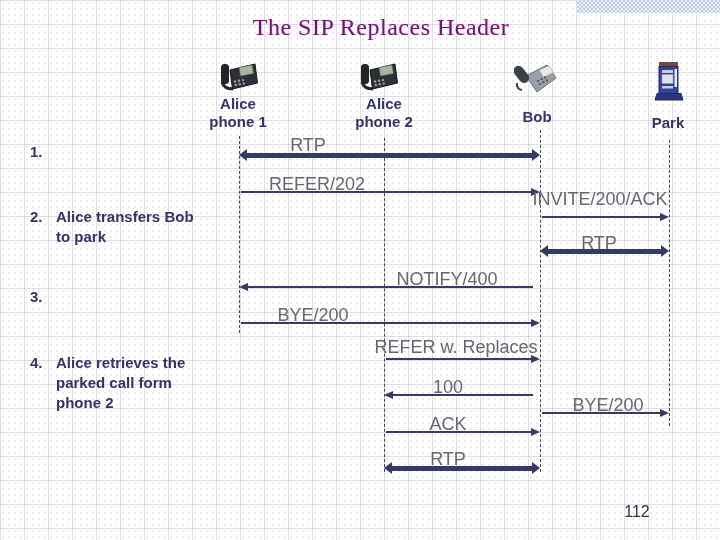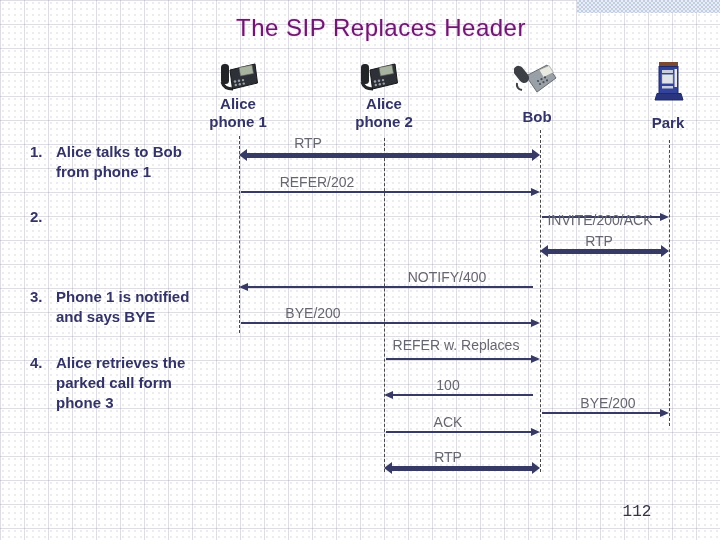--- a/index.html
+++ b/index.html
@@ -29,25 +29,25 @@
   .s1{top:142px}.s2{top:207px}.s3{top:287px}.s4{top:353px}
   .entity-label{
     position:absolute;width:130px;text-align:center;transform:translateX(-50%);
     font-size:15px;line-height:18px;font-weight:700;white-space:pre-line;
   }
   .entity-icon{position:absolute;}
   .lifeline{position:absolute;width:0;border-left:1px dashed #474747;}
   .msg-line{position:absolute;}
   .msg-head{position:absolute;width:0;height:0;}
   .msg-label{
-    position:absolute;transform:translateX(-50%);font-size:14px;white-space:nowrap;
+    position:absolute;transform:translateX(-50%);font-size:18px;white-space:nowrap;
   }
   .ref{position:absolute;left:75px;top:461px;font-size:15px;font-weight:700;}
   .page{position:absolute;left:617px;top:503px;width:40px;text-align:center;
-    font-family:Liberation Mono, monospace;font-size:16px;color:#333344;}
+    font-family:Liberation Sans, sans-serif;font-size:16px;color:#333344;}
   svg.defs{position:absolute;width:0;height:0;}
 </style>
 </head>
 <body>
 
 <svg class="defs" xmlns="http://www.w3.org/2000/svg">
   <symbol id="desk-phone-icon" viewBox="0 0 42 35">
     <path d="M5 24 Q7 31 16 31" stroke="#222428" stroke-width="3" fill="none"></path>
     <rect x="4" y="6" width="8" height="20" rx="3.5" fill="#222428"></rect>
     <polygon points="13,12 38,6 40.5,25 15.5,31" fill="#2d3036" stroke="#15171a" stroke-width="1"></polygon>
@@ -77,40 +77,38 @@
     <rect x="9" y="9" width="11" height="3" fill="#c7cede"></rect>
     <rect x="9" y="13.5" width="11" height="9" fill="#dfe3ea" stroke="#9aa2b5" stroke-width=".5"></rect>
     <rect x="21.5" y="8" width="2.5" height="18" fill="#e8eaf0"></rect>
     <rect x="9" y="25" width="11" height="2.5" fill="#c7cede"></rect>
     <polygon points="4,32.5 28,32.5 30,39 2,39" fill="#2a3580" stroke="#1f2a66" stroke-width="1"></polygon>
   </symbol>
 </svg>
 
 <div class="slide">
   <div class="band"></div>
-  <div class="title" style="color: rgb(106, 26, 106);">The SIP Replaces Header</div>
+  <div class="title" style="color: rgb(106, 26, 106); font-family: Liberation Serif, serif;">The SIP Replaces Header</div>
 
   <div class="step s1" style="color: rgb(51, 51, 102);">
     <span class="num">1.</span>
-    <span class="txt">Alice talks to Bob
-from phone 1</span>
   </div>
   <div class="step s2" style="color: rgb(51, 51, 102);">
     <span class="num">2.</span>
+    <span class="txt">Alice transfers Bob
+to park</span>
   </div>
   <div class="step s3" style="color: rgb(51, 51, 102);">
     <span class="num">3.</span>
-    <span class="txt">Phone 1 is notified
-and says BYE</span>
   </div>
   <div class="step s4" style="color: rgb(51, 51, 102);">
     <span class="num">4.</span>
     <span class="txt">Alice retrieves the
 parked call form
-phone 3</span>
+phone 2</span>
   </div>
 
   <div id="diagram">
       <div class="lifeline" style="left: 239px; top: 136px; height: 197px;"></div>
       <div class="entity-icon" style="left: 217px; top: 58px; width: 42px; height: 35px;"><svg width="42" height="35">
           <use href="#desk-phone-icon"></use>
         </svg></div>
       <div class="entity-label" style="left: 238px; top: 95px; color: rgb(51, 51, 102);">Alice
 phone 1</div>
       <div class="lifeline" style="left: 384px; top: 138px; height: 334px;"></div>
@@ -131,21 +129,21 @@
       <div class="entity-label" style="left: 668px; top: 114px; color: rgb(51, 51, 102);">Park</div>
       <div class="msg-line" style="left: 245px; top: 152.5px; width: 289px; height: 5px; background: rgb(54, 58, 100);"></div>
       <div class="msg-head" style="top: 149px; border-top: 6px solid transparent; border-bottom: 6px solid transparent; left: 532px; border-left: 8px solid rgb(54, 58, 100);"></div>
       <div class="msg-head" style="top: 149px; border-top: 6px solid transparent; border-bottom: 6px solid transparent; left: 239px; border-right: 8px solid rgb(54, 58, 100);"></div>
       <div class="msg-label" style="left: 308px; top: 135px; color: rgb(102, 102, 112);">RTP</div>
       <div class="msg-line" style="left: 241px; top: 191px; width: 292px; height: 2px; background: rgb(54, 58, 100);"></div>
       <div class="msg-head" style="top: 187.5px; border-top: 4.5px solid transparent; border-bottom: 4.5px solid transparent; left: 531px; border-left: 9px solid rgb(54, 58, 100);"></div>
       <div class="msg-label" style="left: 307px; top: 174px; color: rgb(102, 102, 112); margin-left: 10px;">REFER/202</div>
       <div class="msg-line" style="left: 542px; top: 216px; width: 120px; height: 2px; background: rgb(54, 58, 100);"></div>
       <div class="msg-head" style="top: 212.5px; border-top: 4.5px solid transparent; border-bottom: 4.5px solid transparent; left: 660px; border-left: 9px solid rgb(54, 58, 100);"></div>
-      <div class="msg-label" style="left: 600px; top: 212px; color: rgb(102, 102, 112);">INVITE/200/ACK</div>
+      <div class="msg-label" style="left: 600px; top: 189px; color: rgb(102, 102, 112);">INVITE/200/ACK</div>
       <div class="msg-line" style="left: 546px; top: 248.5px; width: 117px; height: 5px; background: rgb(54, 58, 100);"></div>
       <div class="msg-head" style="top: 245px; border-top: 6px solid transparent; border-bottom: 6px solid transparent; left: 661px; border-left: 8px solid rgb(54, 58, 100);"></div>
       <div class="msg-head" style="top: 245px; border-top: 6px solid transparent; border-bottom: 6px solid transparent; left: 540px; border-right: 8px solid rgb(54, 58, 100);"></div>
       <div class="msg-label" style="left: 599px; top: 233px; color: rgb(102, 102, 112);">RTP</div>
       <div class="msg-line" style="left: 241px; top: 286px; width: 292px; height: 2px; background: rgb(54, 58, 100);"></div>
       <div class="msg-head" style="top: 282.5px; border-top: 4.5px solid transparent; border-bottom: 4.5px solid transparent; left: 239px; border-right: 9px solid rgb(54, 58, 100);"></div>
       <div class="msg-label" style="left: 447px; top: 269px; color: rgb(102, 102, 112);">NOTIFY/400</div>
       <div class="msg-line" style="left: 241px; top: 322px; width: 292px; height: 2px; background: rgb(54, 58, 100);"></div>
       <div class="msg-head" style="top: 318.5px; border-top: 4.5px solid transparent; border-bottom: 4.5px solid transparent; left: 531px; border-left: 9px solid rgb(54, 58, 100);"></div>
       <div class="msg-label" style="left: 313px; top: 305px; color: rgb(102, 102, 112);">BYE/200</div>

